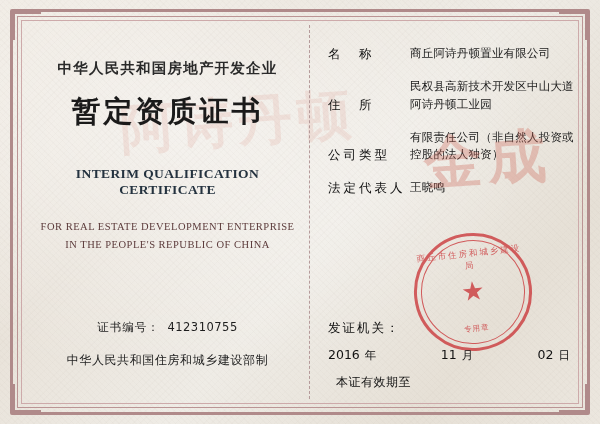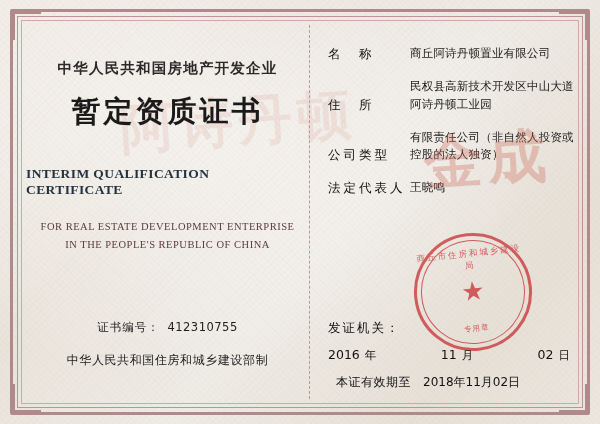--- a/index.html
+++ b/index.html
@@ -92,20 +92,21 @@
     color: #1a1a1a;
     font-family: "DejaVu Sans", sans-serif;
     font-weight: 700;
   }
   .en-title {
     margin-top: 34px;
     font-size: 13.5px;
     letter-spacing: 0.4px;
     color: #24323f;
     font-family: "Liberation Serif", serif;
+    text-align: center;
     font-weight: 600;
   }
   .en-sub1 {
     margin-top: 23px;
     font-size: 10.5px;
     letter-spacing: 0.5px;
     color: #5c3b3b;
     font-family: "Liberation Serif", serif;
     text-align: center;
   }
@@ -346,18 +347,17 @@
         <span class="spacer"></span>
         <span class="num">11</span>
         <span class="unit">月</span>
         <span class="spacer"></span>
         <span class="num">02</span>
         <span class="unit">日</span>
       </div>
 
       <div class="valid-line">
         <span class="valid-label">本证有效期至</span>
-        <span class="valid-value">2018年11月02日</span>
       </div>
     </div>
 
   </div>
 </div>
 
 </body></html>

